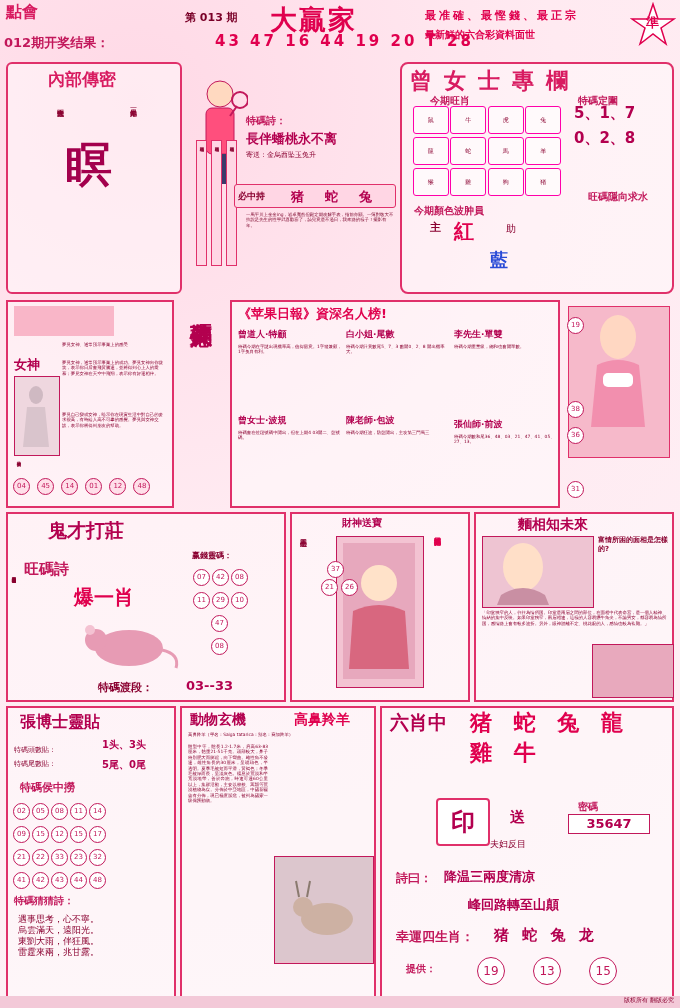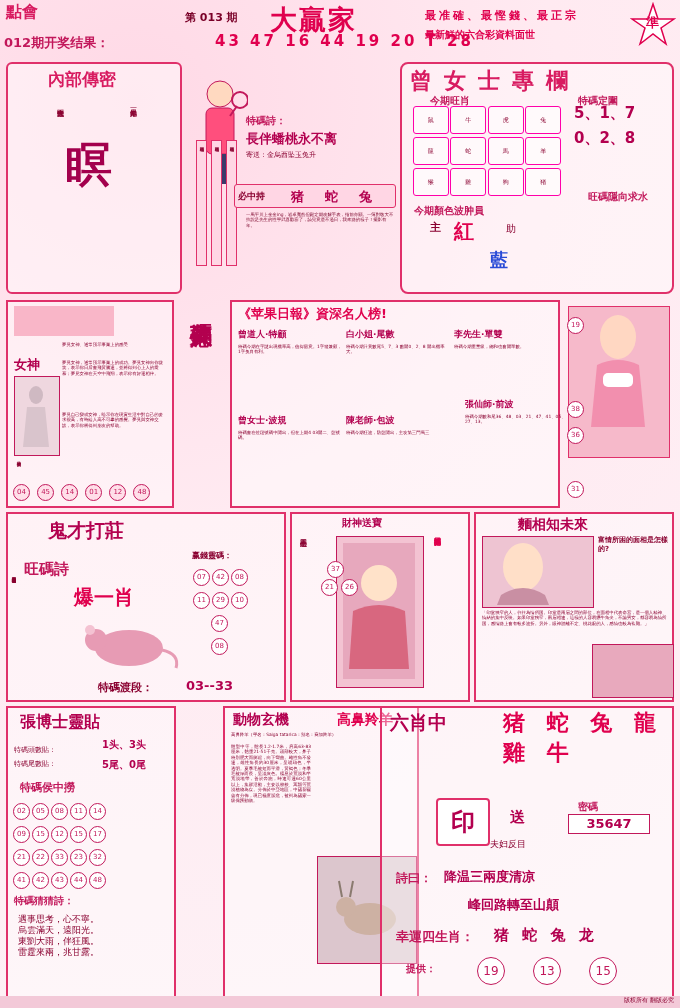--- a/index.html
+++ b/index.html
@@ -59,21 +59,21 @@
   #dream{left:176px;top:300px;width:52px;height:208px;}
   #apple{left:230px;top:300px;width:330px;height:208px;border:2px solid #e0306a;background:rgba(255,255,255,.45);}
   #model{left:564px;top:300px;width:110px;height:208px;}
   .apple-cell{position:absolute;width:104px;height:66px;font-size:5px;}
   
   #ghost{left:6px;top:512px;width:280px;height:190px;border:2px solid #e0306a;background:rgba(255,255,255,.4);}
   #god-money{left:290px;top:512px;width:180px;height:190px;border:2px solid #e0306a;background:rgba(255,255,255,.45);}
   #face{left:474px;top:512px;width:200px;height:190px;border:2px solid #e0306a;background:rgba(255,255,255,.4);}
   
   #zhang{left:6px;top:706px;width:170px;height:296px;border:2px solid #e0306a;background:rgba(255,255,255,.4);}
-  #animal{left:180px;top:706px;width:196px;height:296px;border:2px solid #e0306a;background:rgba(255,255,255,.4);margin-left:43px;}
+  #animal{left:180px;top:706px;width:196px;height:296px;border:2px solid #e0306a;background:rgba(255,255,255,.4);}
   #six{left:380px;top:706px;width:294px;height:296px;border:2px solid #e0306a;background:rgba(255,255,255,.4);}
   #footer{position:absolute;left:0;bottom:0;width:680px;height:12px;background:#f3c9d8;font-size:6px;color:#8a0030;text-align:right;padding-right:6px;box-sizing:border-box;}
 </style>
 </head>
 <body>
 
 <div class="page">
 
   <div class="box" id="header">
     <div class="box" id="hdr-logo">點會</div>
@@ -173,21 +173,21 @@
     <div class="xtiny" style="position:absolute;left:54px;top:40px;width:104px;">夢見女神、通常預示事業上的感受</div>
     <div class="xtiny" style="position:absolute;left:54px;top:58px;width:104px;">夢見女神，通常預示事業上的成功。夢見女神向你微笑，表示你日后會飛黃騰達，並將得到心上人的愛慕；夢見女神在天空中飛翔，表示你有好運相伴。</div>
     <div class="xtiny" style="position:absolute;left:54px;top:110px;width:104px;">夢見自己變成女神，暗示你在現實生活中對自己的要求很高，有時給人高不可攀的感覺。夢見與女神交談，表示你將得到朋友的幫助。</div>
     <div style="position:absolute;left:6px;top:74px;width:44px;height:78px;background:#efd7df;border:1px solid #c2185b;">
       <svg width="42" height="76" viewBox="0 0 42 76">
           <ellipse cx="21" cy="18" rx="7" ry="9" fill="#cfb9c2"></ellipse>
           <path d="M12 30 L30 30 L34 70 L8 70 Z" fill="#d9c4cc"></path>
         </svg>
     </div>
     <div class="vert xtiny" style="position:absolute;left:8px;top:156px;height:44px;">夢見女神號碼</div>
-    <div style="position:absolute;left:4px;bottom:4px;">
+    <div style="position:absolute;left:4px;bottom:10px;">
       <span class="ball ballr">04</span>
       <span class="ball ballr">45</span>
       <span class="ball ballr">14</span>
       <span class="ball ballr">01</span>
       <span class="ball ballr">12</span>
       <span class="ball ballr">48</span>
     </div>
   </div>
 
   <div class="box" id="dream">
@@ -210,21 +210,21 @@
       <div class="xtiny" style="margin-top:3px;">特碼今期重量級，總和也會開單數。</div>
     </div>
     <div class="apple-cell" style="left:6px;top:112px;">
       <div style="font-size:9px;font-weight:bold;color:#b3004f;">曾女士·波規</div>
       <div class="xtiny" style="margin-top:3px;">特碼會在佐段號碼中開出，但在上期4 03開二、藍號碼。</div>
     </div>
     <div class="apple-cell" style="left:114px;top:112px;">
       <div style="font-size:9px;font-weight:bold;color:#b3004f;">陳老師·包波</div>
       <div class="xtiny" style="margin-top:3px;">特碼今期狂波，防藍開出，主攻第三門馬三</div>
     </div>
-    <div class="apple-cell" style="left:222px;top:96px;margin-left:11px;">
+    <div class="apple-cell" style="left:222px;top:116px;">
       <div style="font-size:9px;font-weight:bold;color:#b3004f;">張仙師·前波</div>
       <div class="xtiny" style="margin-top:3px;">特碼今期數和尾36、48、03、21、47、41、05、27、13。</div>
     </div>
   </div>
 
   <div class="box" id="model">
     <div style="position:absolute;left:4px;top:6px;width:100px;height:150px;background:#f6b9ca;border:1px solid #e0306a;">
       <svg width="98" height="148" viewBox="0 0 98 148">
           <ellipse cx="49" cy="30" rx="18" ry="22" fill="#ffd7c2"></ellipse>
           <path d="M28 58 Q49 48 70 58 L76 120 L22 120 Z" fill="#f28fae"></path>
@@ -322,21 +322,21 @@
           <rect width="96" height="104" fill="#dcc6cd"></rect>
           <ellipse cx="52" cy="62" rx="26" ry="16" fill="#cdb1a3"></ellipse>
           <circle cx="28" cy="50" r="10" fill="#cdb1a3"></circle>
           <path d="M24 40 l-3 -16 M32 40 l3 -16" stroke="#8a7a6f" stroke-width="2"></path>
         </svg>
     </div>
   </div>
 
   <div class="box" id="six">
     <div style="position:absolute;left:8px;top:2px;font-size:19px;font-weight:bold;color:#b3004f;">六肖中</div>
-    <div style="position:absolute;left:88px;top:0px;font-size:22px;font-weight:bold;color:#e0004e;letter-spacing:7px;margin-left:33px;">
+    <div style="position:absolute;left:88px;top:0px;font-size:22px;font-weight:bold;color:#e0004e;letter-spacing:7px;">
       <span>猪</span>
       <span>蛇</span>
       <span>兔</span>
       <span>龍</span>
       <span>雞</span>
       <span>牛</span>
     </div>
     <div style="position:absolute;left:54px;top:90px;width:50px;height:44px;border:2px solid #e0306a;border-radius:4px;background:#fff;">
       <div style="font-size:24px;font-weight:bold;color:#b3004f;text-align:center;line-height:44px;">印</div>
     </div>

